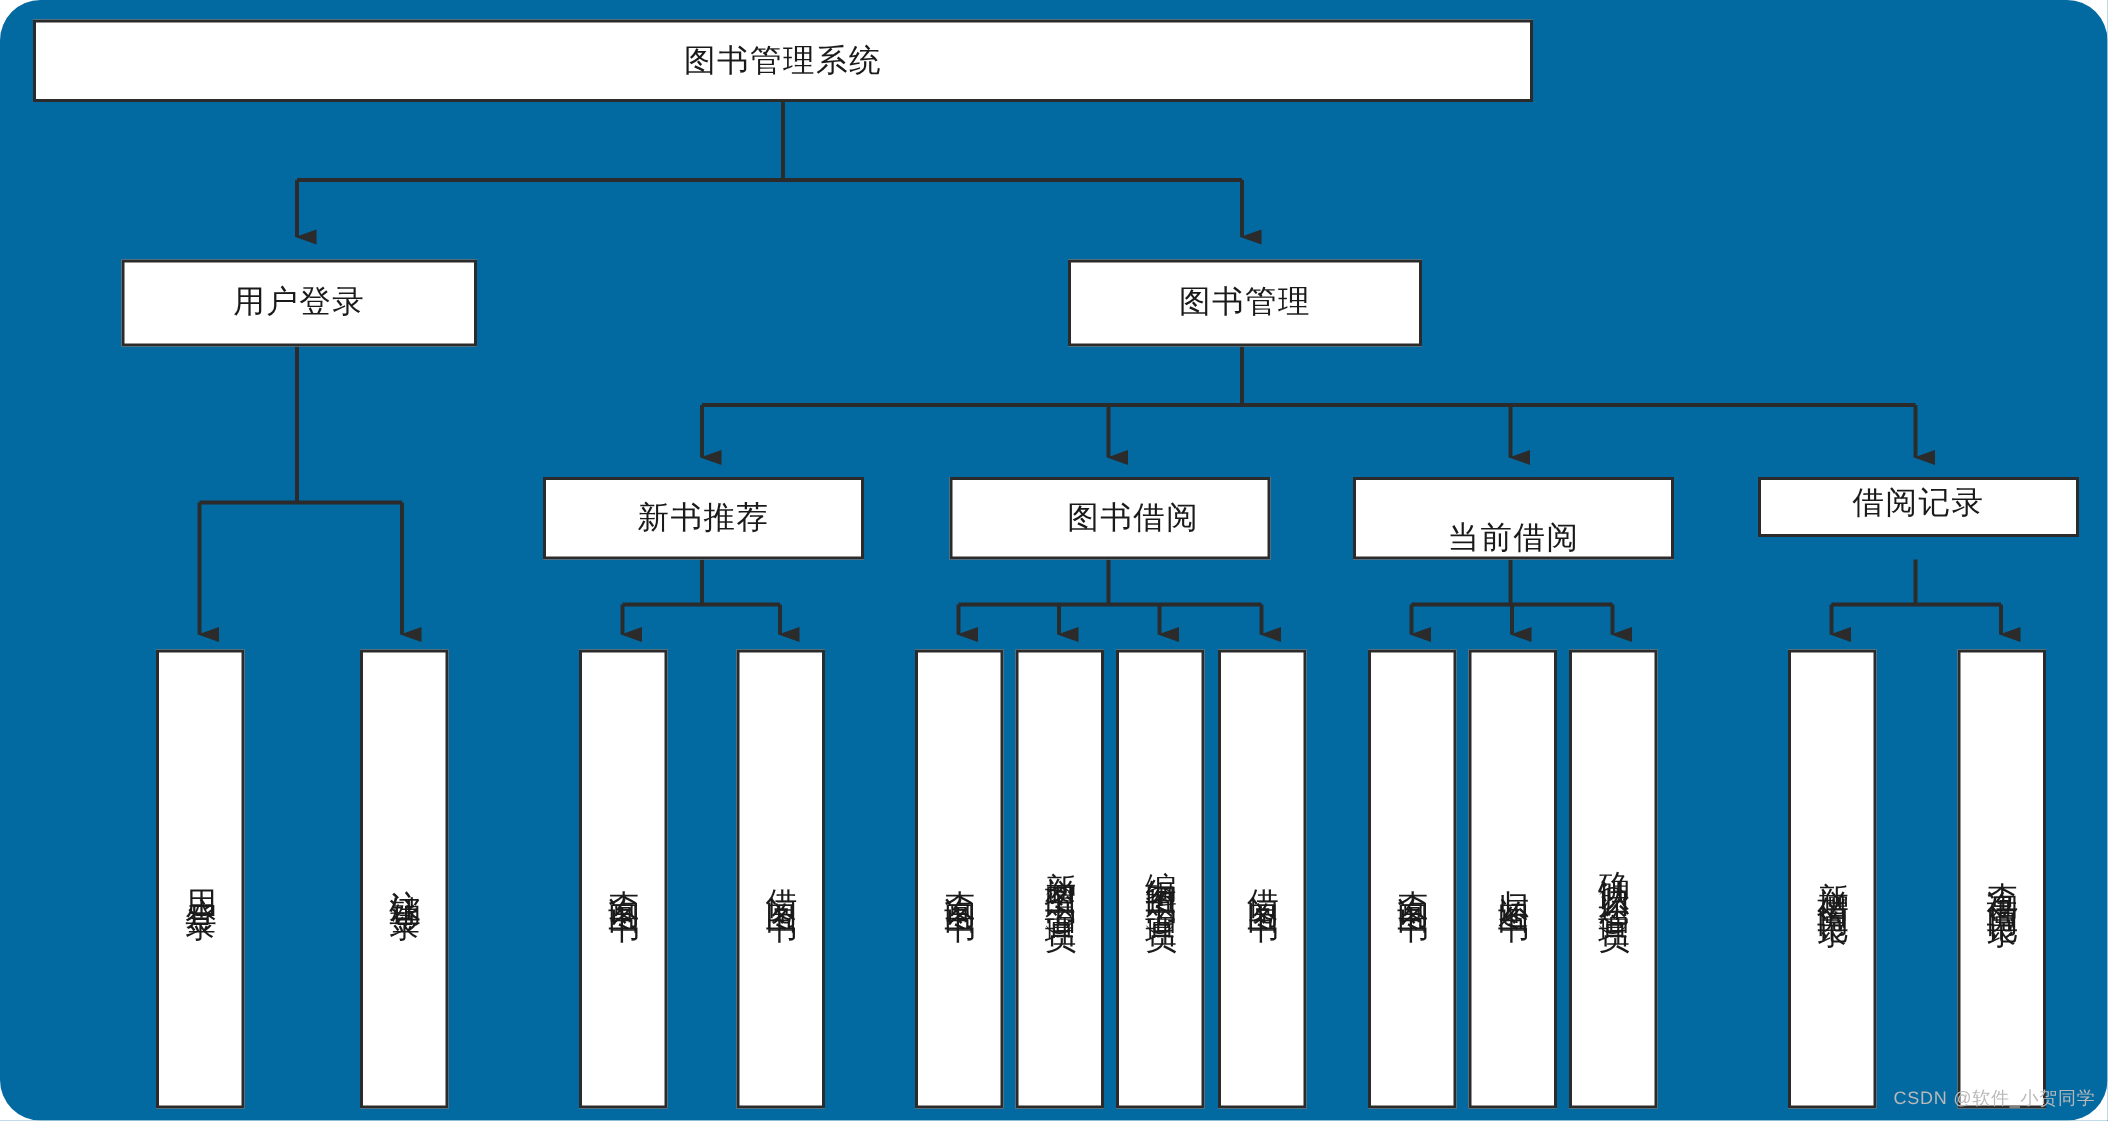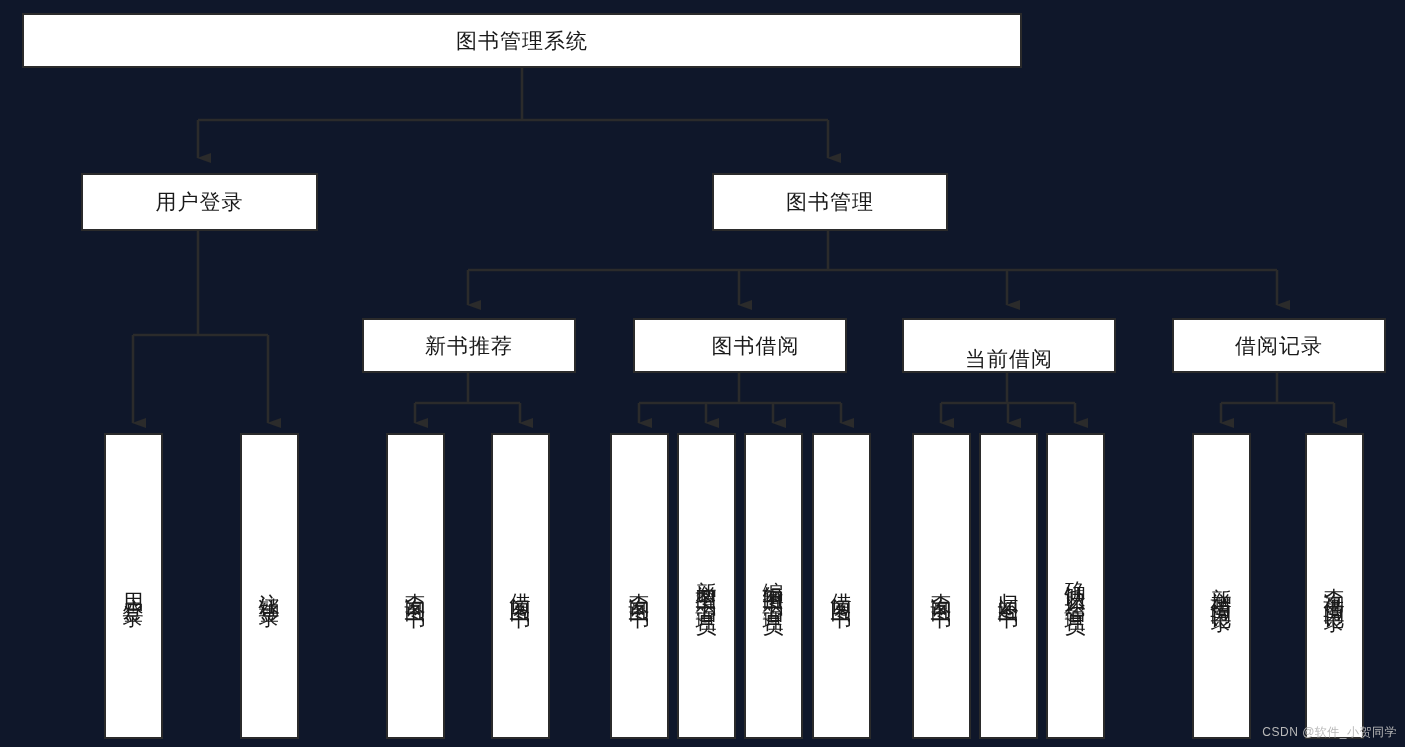--- a/index.html
+++ b/index.html
@@ -7,22 +7,23 @@
     padding: 0;
     background: #ffffff;
   }
   body {
     font-family: "Liberation Sans", "DejaVu Sans", sans-serif;
   }
   #canvas {
     position: relative;
     width: 1405px;
     height: 747px;
-    background: #0f172a;
+    background: #0369a1;
     overflow: hidden;
+    border-radius: 27px;
   }
   #wires {
     position: absolute;
     left: 0;
     top: 0;
     width: 1405px;
     height: 747px;
     pointer-events: none;
   }
   .node {
@@ -136,21 +137,21 @@
   </div>
 
   <div class="node h" style="left:633px; top:318px; width:214px; height:55px;padding-left:31px;">
     <span>图书借阅</span>
   </div>
 
   <div class="node h" style="left:902px; top:318px; width:214px; height:55px;align-items:flex-end;">
     <span>当前借阅</span>
   </div>
 
-  <div class="node h" style="left:1172px; top:318px; width:214px; height:55px;">
+  <div class="node h" style="left:1172px; top:318px; width:214px; height:40px;font-family:Liberation Mono, monospace;">
     <span>借阅记录</span>
   </div>
 
   <div class="node v" style="left:104px; top:433px; width:59px; height:306px;">
     <span class="vtxt">用户登录</span>
   </div>
   <div class="node v" style="left:240px; top:433px; width:59px; height:306px;">
     <span class="vtxt">注销登录</span>
   </div>
 

